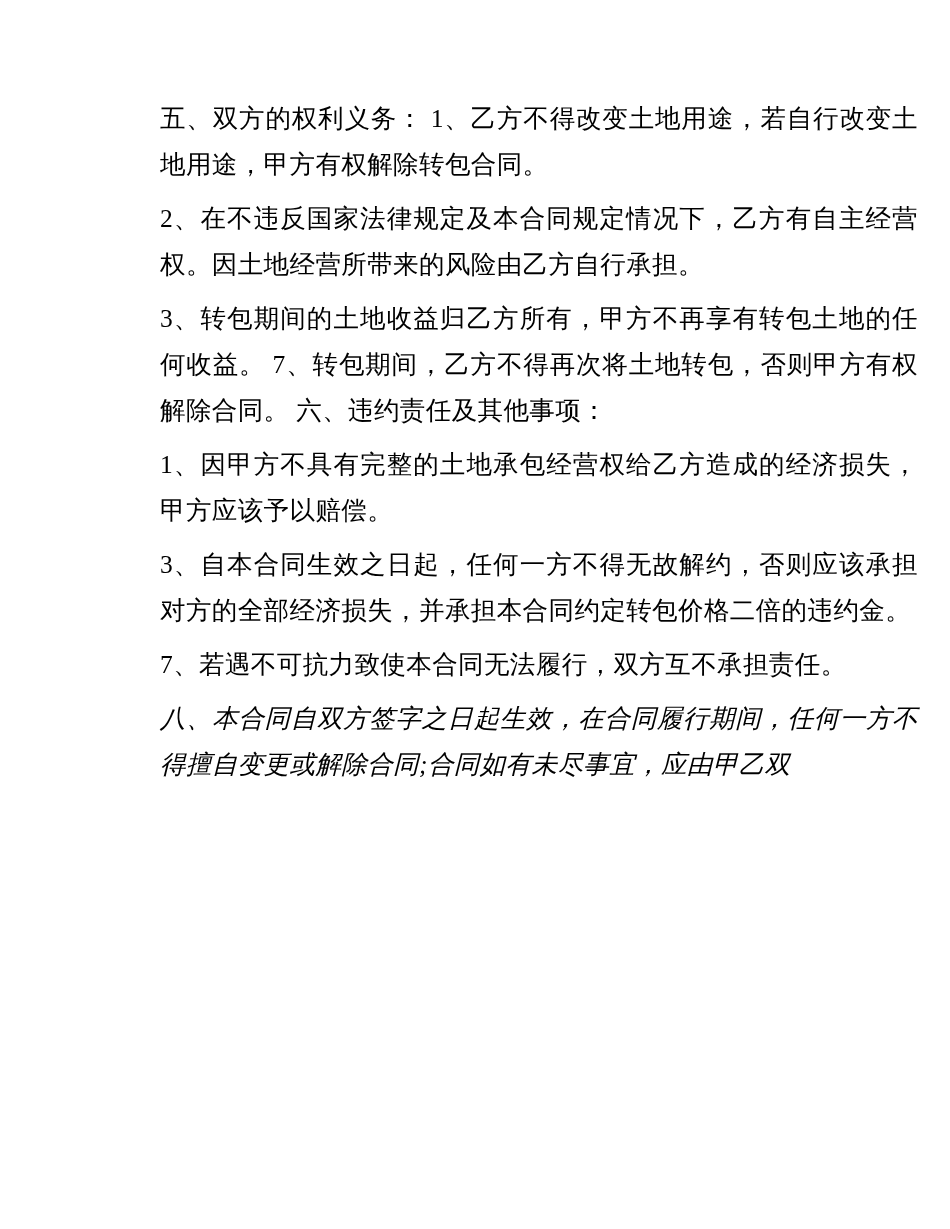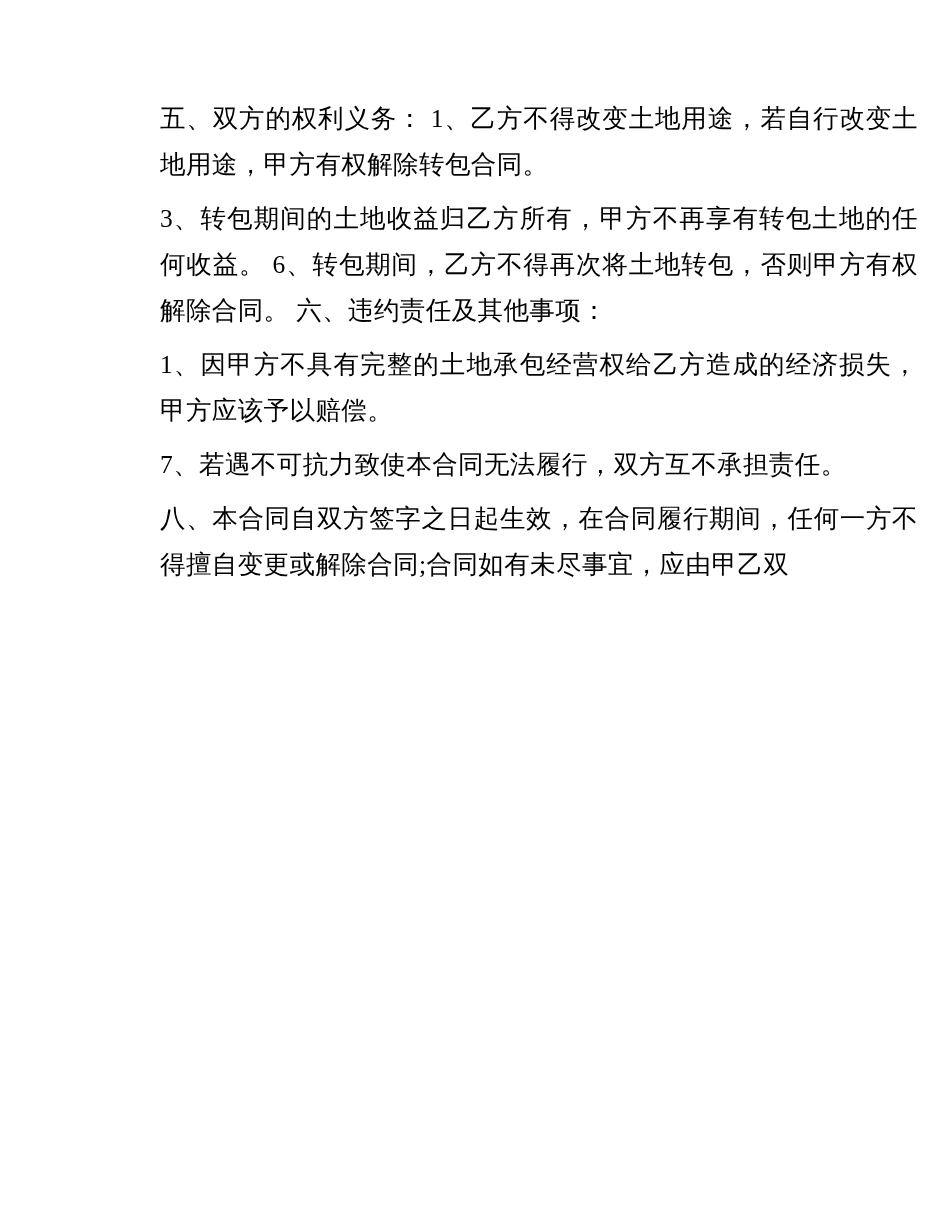--- a/index.html
+++ b/index.html
@@ -29,26 +29,29 @@
     text-align: justify;
     text-justify: inter-ideograph;
     letter-spacing: 0.4px;
   }
   .para {
     margin: 0 0 8px 0;
     text-indent: 0;
   }
   .para:last-child {
     margin-bottom: 0;
+    font-style: italic;
   }
 </style>
 </head>
 <body>
 
 <div class="page">
   <div class="doc-body">
     <p class="para">五、双方的权利义务： 1、乙方不得改变土地用途，若自行改变土地用途，甲方有权解除转包合同。</p>
-    <p class="para">3、转包期间的土地收益归乙方所有，甲方不再享有转包土地的任何收益。 6、转包期间，乙方不得再次将土地转包，否则甲方有权解除合同。 六、违约责任及其他事项：</p>
+    <p class="para">2、在不违反国家法律规定及本合同规定情况下，乙方有自主经营权。因土地经营所带来的风险由乙方自行承担。</p>
+    <p class="para">3、转包期间的土地收益归乙方所有，甲方不再享有转包土地的任何收益。 7、转包期间，乙方不得再次将土地转包，否则甲方有权解除合同。 六、违约责任及其他事项：</p>
     <p class="para">1、因甲方不具有完整的土地承包经营权给乙方造成的经济损失，甲方应该予以赔偿。</p>
+    <p class="para">3、自本合同生效之日起，任何一方不得无故解约，否则应该承担对方的全部经济损失，并承担本合同约定转包价格二倍的违约金。</p>
     <p class="para">7、若遇不可抗力致使本合同无法履行，双方互不承担责任。</p>
     <p class="para">八、本合同自双方签字之日起生效，在合同履行期间，任何一方不得擅自变更或解除合同;合同如有未尽事宜，应由甲乙双</p>
   </div>
 </div>
 
 </body></html>

